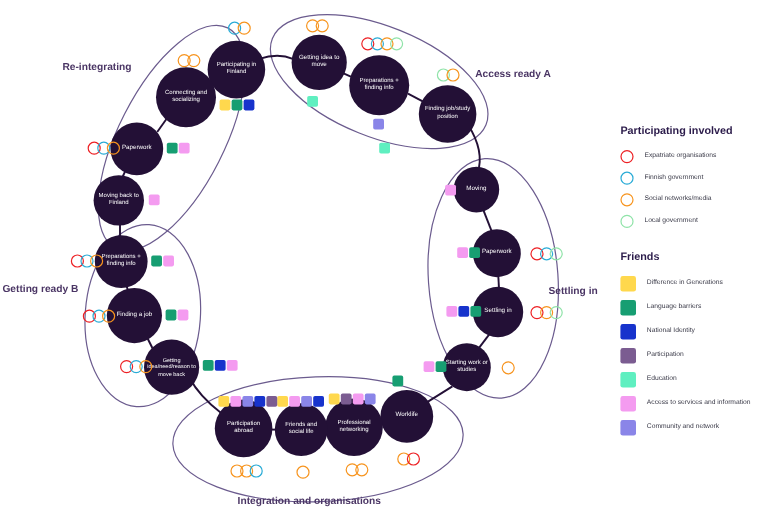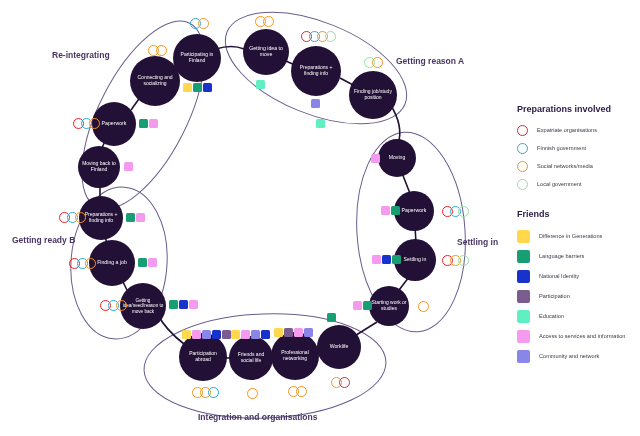--- a/index.html
+++ b/index.html
@@ -346,30 +346,30 @@
           <div class="ring" style="border-color: rgb(247, 148, 30);"></div>
         </div>
         <div class="tags" style="left: 169px; top: 300px;">
           <div class="tag" style="background: rgb(23, 158, 114);"></div>
           <div class="tag" style="background: rgb(23, 51, 204);"></div>
           <div class="tag" style="background: rgb(244, 155, 240);"></div>
         </div>
       </div>
     <div id="phase-layer">
         <div class="phase-label" style="left: 52px; top: 50px;">Re-integrating</div>
-        <div class="phase-label" style="left: 396px; top: 56px;">Getting reason A</div>
-        <div class="phase-label" style="left: 12px; top: 235px;">Getting ready B</div>
+        <div class="phase-label" style="left: 396px; top: 56px;">Access ready A</div>
+        <div class="phase-label" style="left: 2px; top: 235px;">Getting ready B</div>
         <div class="phase-label" style="left: 457px; top: 237px;">Settling in</div>
         <div class="phase-label" style="left: 198px; top: 412px;">Integration and organisations</div>
       </div>
   </div>
 
   <div id="legend">
 
-    <div class="legend-title">Preparations involved</div>
+    <div class="legend-title">Participating involved</div>
     <div id="stakeholder-rows">
         <div class="legend-row">
           <div class="legend-ring" style="border-color: rgb(237, 32, 36);"></div>
           <div class="legend-label">Expatriate organisations</div>
         </div>
         <div class="legend-row">
           <div class="legend-ring" style="border-color: rgb(41, 171, 214);"></div>
           <div class="legend-label">Finnish government</div>
         </div>
         <div class="legend-row">

